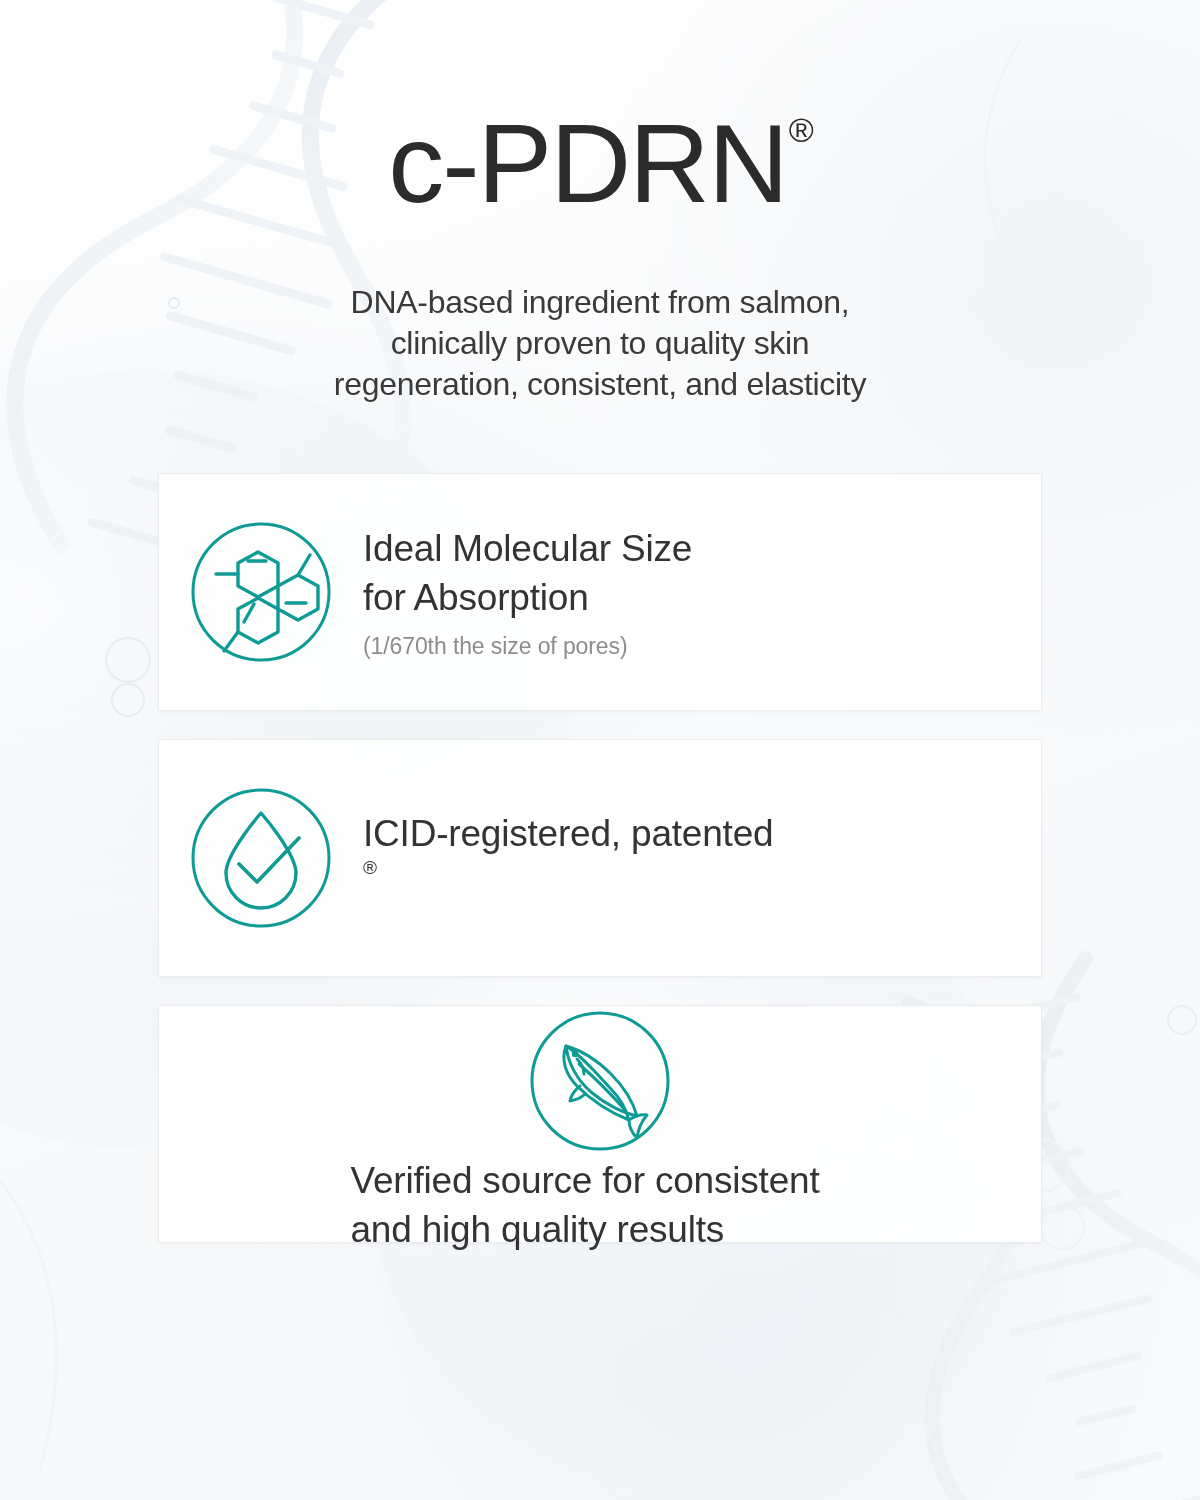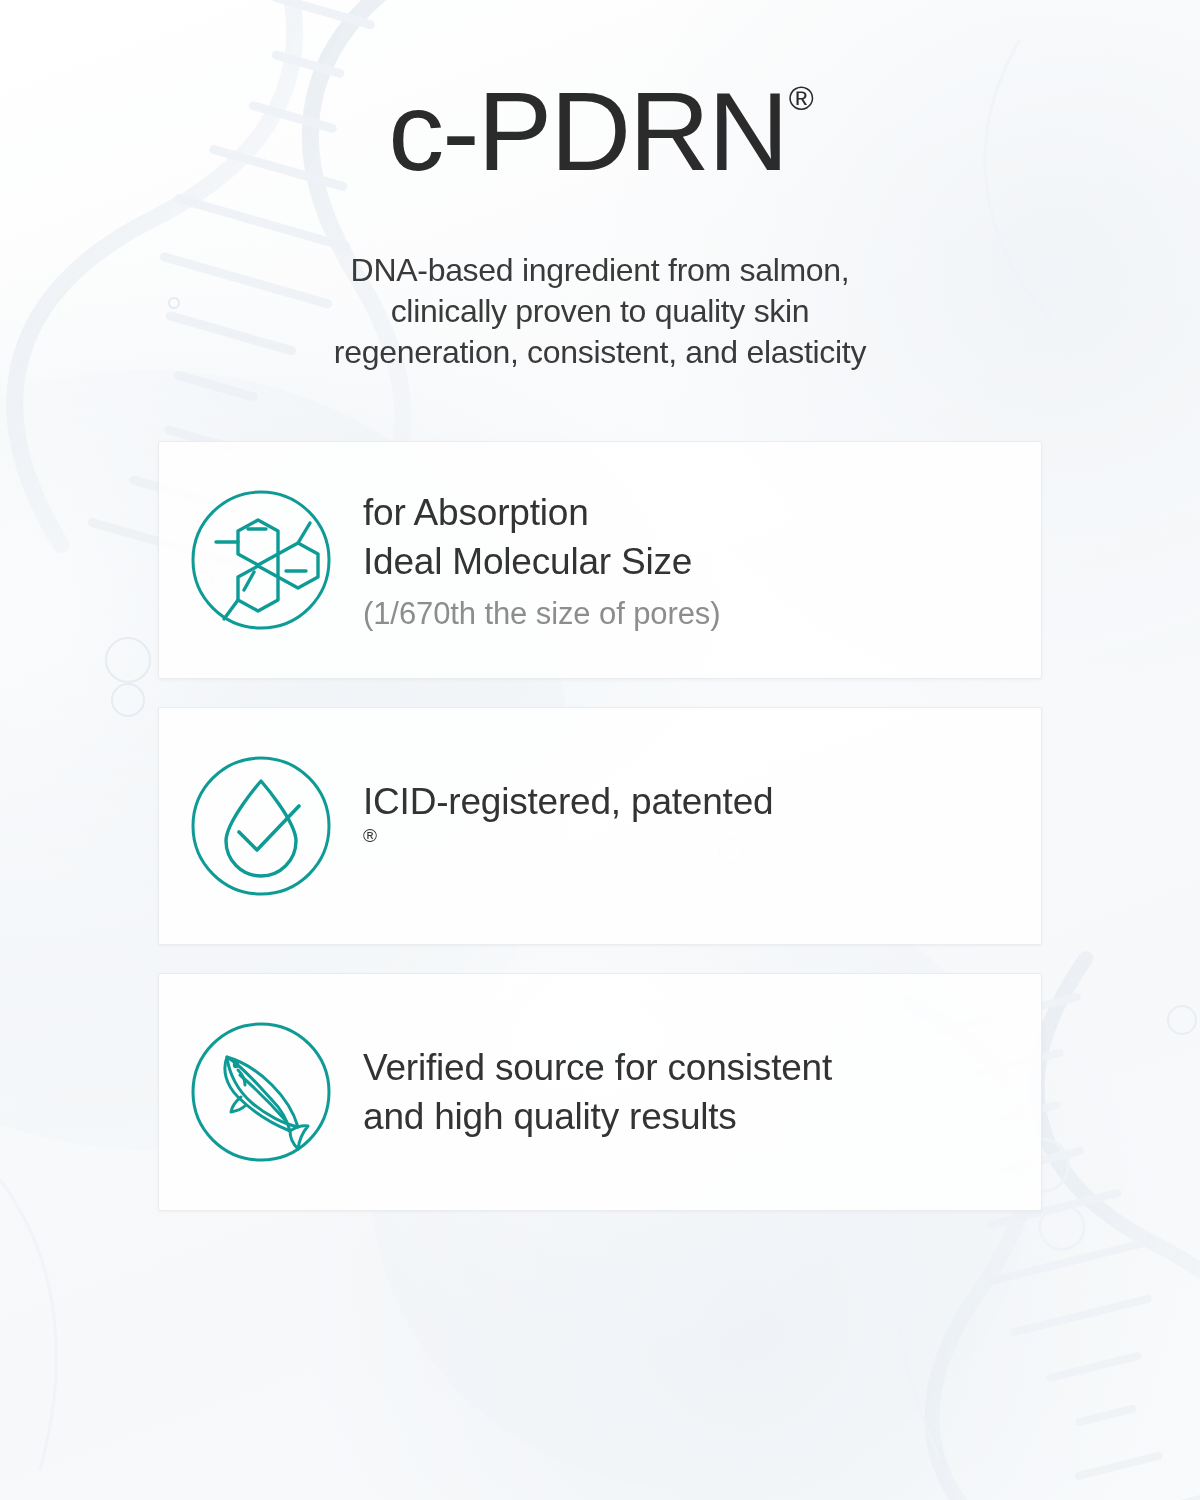--- a/index.html
+++ b/index.html
@@ -32,21 +32,21 @@
     inset: 0;
     pointer-events: none;
   }
   .bg-art svg { display: block; width: 1200px; height: 1500px; }
 
   
   .header {
     position: relative;
     z-index: 3;
     text-align: center;
-    padding-top: 76px;
+    padding-top: 108px;
   }
   .brand-title {
     font-size: 112px;
     font-weight: 400;
     letter-spacing: -2px;
     color: #2b2b2b;
     line-height: 1;
     display: inline-block;
     white-space: nowrap;
   }
@@ -83,21 +83,21 @@
     align-items: center;
     background: rgba(255,255,255,0.86);
     border: 1px solid #ececec;
     border-radius: 2px;
     box-shadow: 0 1px 3px rgba(150,160,170,0.10);
     box-sizing: border-box;
     margin-bottom: 28px;
   }
   .card-1 { height: 238px; }
   .card-2 { height: 238px; justify-content: space-between; }
-  .card-3 { height: 238px; margin-bottom: 0; }
+  .card-3 { height: 238px; margin-bottom: 0; flex-direction: column; }
 
   .icon-wrap {
     flex: 0 0 auto;
     width: 204px;
     display: flex;
     align-items: center;
     justify-content: center;
   }
   .icon-wrap svg { display: block; }
 
@@ -115,21 +115,21 @@
   .card-head span { display: block; }
   .card-head .reg-sm {
     font-size: 19px;
     vertical-align: super;
     position: relative;
     top: -8px;
     display: inline;
   }
   .card-sub {
     margin-top: 10px;
-    font-size: 31px;
+    font-size: 23px;
     color: #8d8d8d;
     font-weight: 400;
     letter-spacing: -0.1px;
   }
 </style>
 </head>
 <body>
 
 <div class="page">
 
@@ -234,22 +234,22 @@
             <line x1="52" y1="115" x2="38" y2="134"></line>
 
             <line x1="62" y1="44" x2="80" y2="44"></line>
             <line x1="100" y1="86" x2="120" y2="86"></line>
             <line x1="58" y1="105" x2="68" y2="87"></line>
           </g>
         </svg>
       </div>
       <div class="card-text">
         <div class="card-head">
+          <span>Ideal Molecular Size</span>
           <span>for Absorption</span>
-          <span>Ideal Molecular Size</span>
         </div>
         <div class="card-sub">(1/670th the size of pores)</div>
       </div>
     </div>
 
     <div class="card card-2">
       <div class="icon-wrap">
         <svg width="150" height="150" viewBox="0 0 150 150" xmlns="http://www.w3.org/2000/svg">
           <circle cx="75" cy="75" r="68" fill="none" stroke="#0e9b96" stroke-width="3"></circle>
           <path d="M75,30 C75,30 110,70 110,90 A35,35 0 0 1 40,90 C40,70 75,30 75,30 Z" fill="none" stroke="#0e9b96" stroke-width="3.4" stroke-linejoin="round"></path>

